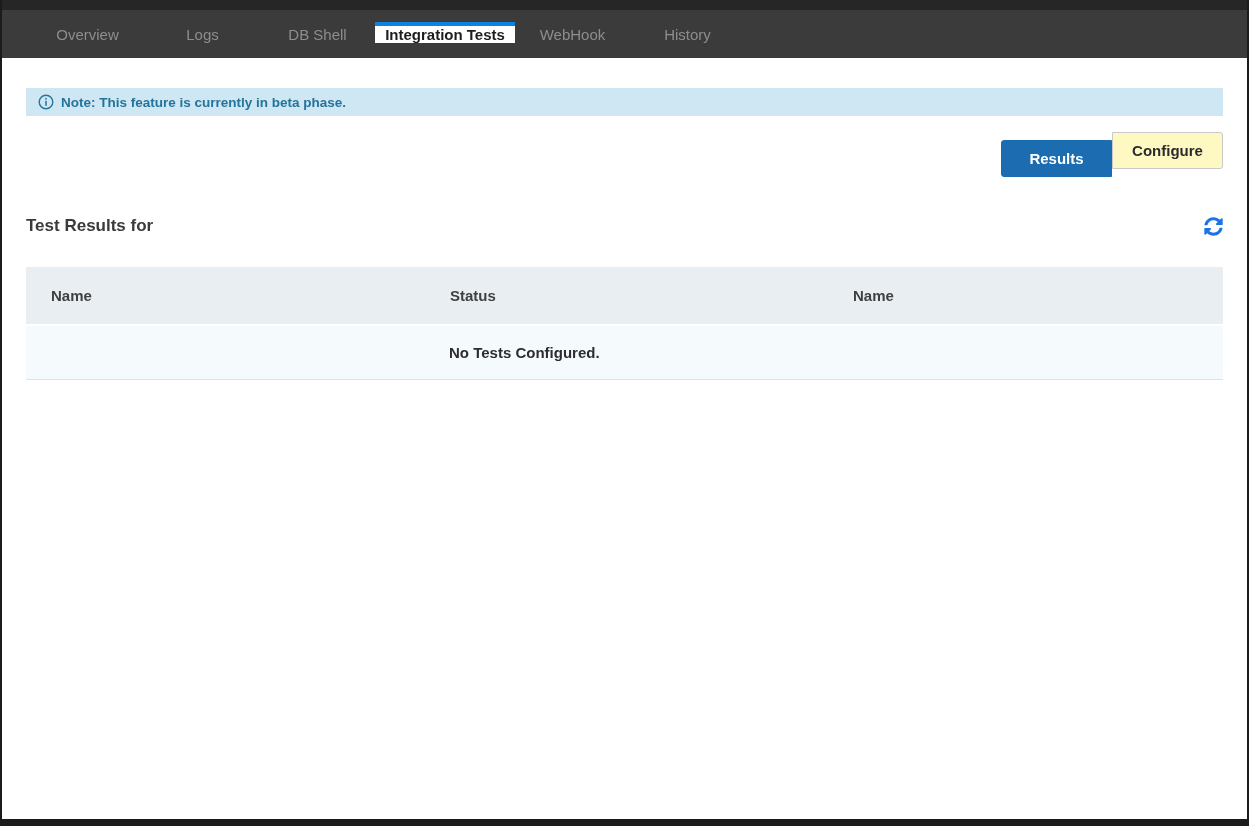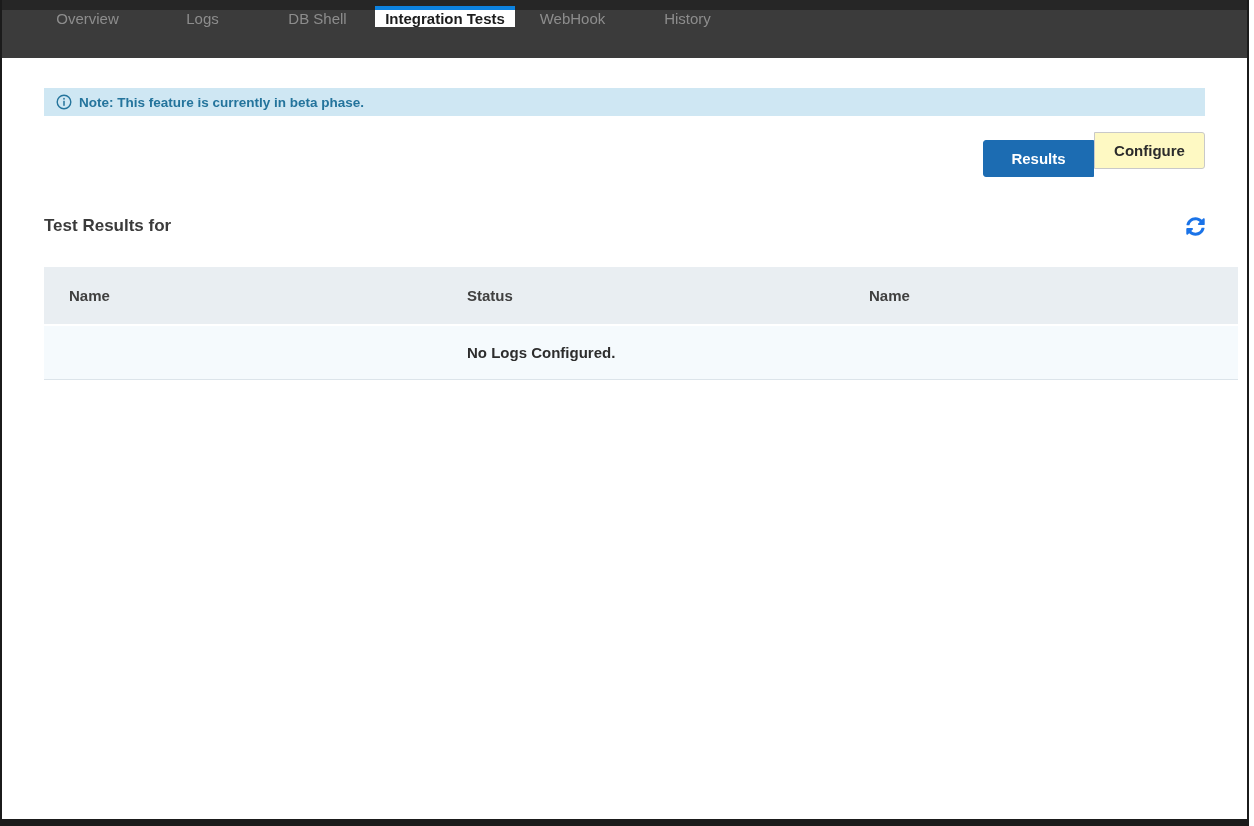--- a/index.html
+++ b/index.html
@@ -20,21 +20,21 @@
   
   .top-strip {
     height: 10px;
     background: #262626;
     width: 100%;
   }
   .tabbar {
     height: 48px;
     background: #3b3b3b;
     display: flex;
-    align-items: flex-start;
+    align-items: center;
     padding-left: 28px;
   }
   .tab {
     width: 115px;
     display: flex;
     align-items: center;
     justify-content: center;
     font-size: 15px;
     color: #8d8d8d;
     cursor: pointer;
@@ -42,21 +42,21 @@
   }
   .tab.active {
     width: 140px;
     background: #ffffff;
     color: #1d1d1d;
     font-weight: bold;
     border-top: 4px solid #0d82df;
     margin-top: -4px;
   }
   
-  .content { padding: 0 42px; }
+  .content { padding: 0 24px; }
   .note-banner {
     margin-top: 30px;
     height: 28px;
     background: #cfe7f3;
     display: flex;
     align-items: center;
     padding-left: 12px;
     color: #24749c;
     font-size: 13.5px;
     font-weight: bold;
@@ -196,20 +196,20 @@
       </colgroup>
       <thead>
         <tr>
           <th>Name</th>
           <th>Status</th>
           <th>Name</th>
         </tr>
       </thead>
       <tbody>
         <tr>
-          <td class="empty-cell" colspan="3">No Logs Configured.</td>
+          <td class="empty-cell" colspan="3">No Tests Configured.</td>
         </tr>
       </tbody>
     </table>
 
   </main>
 
 </div>
 
 </body></html>

